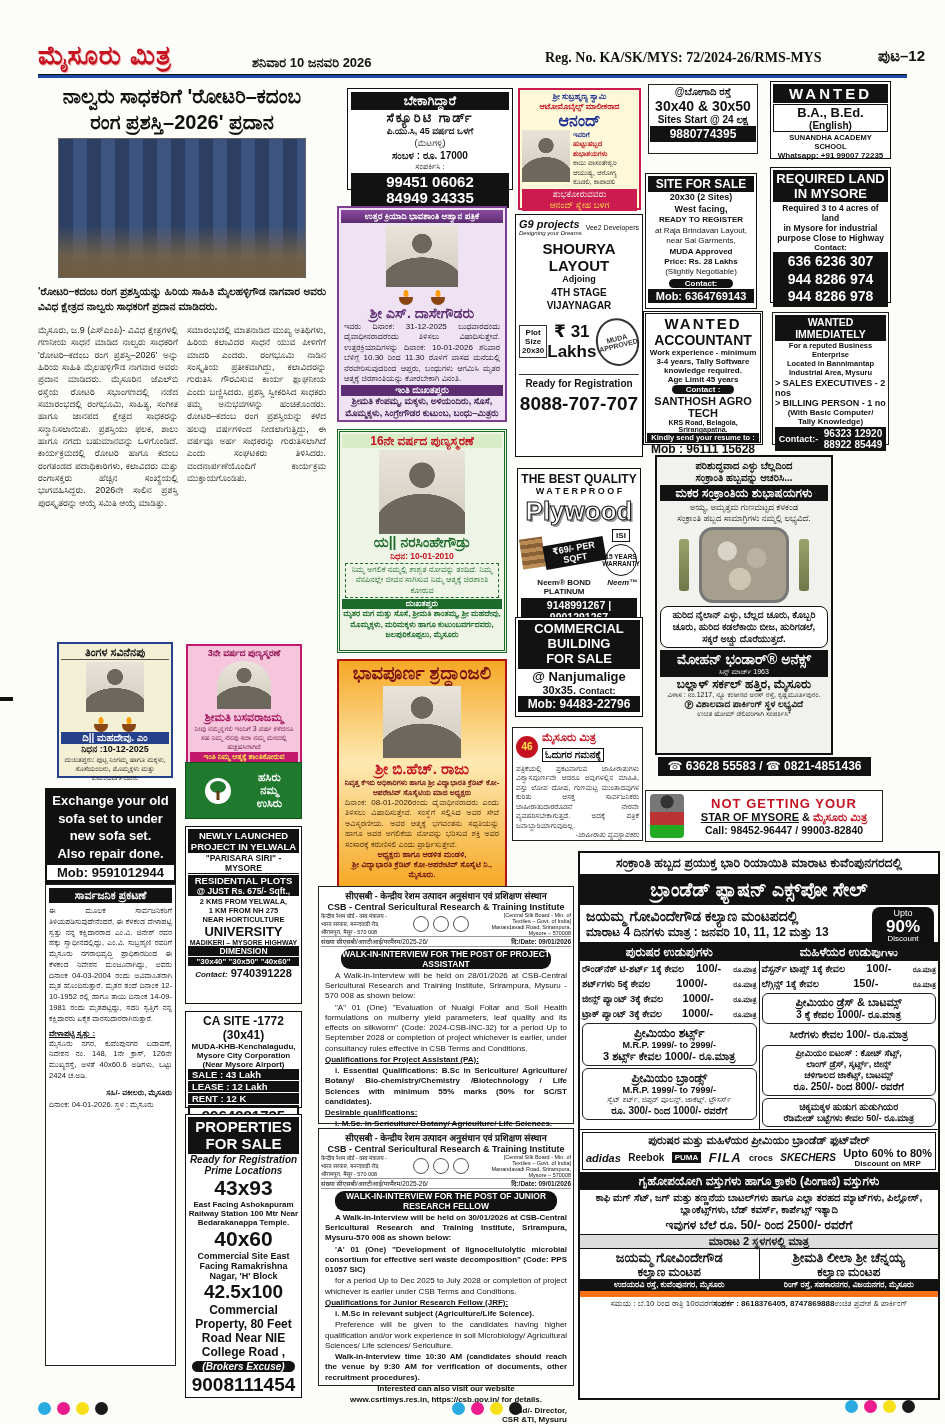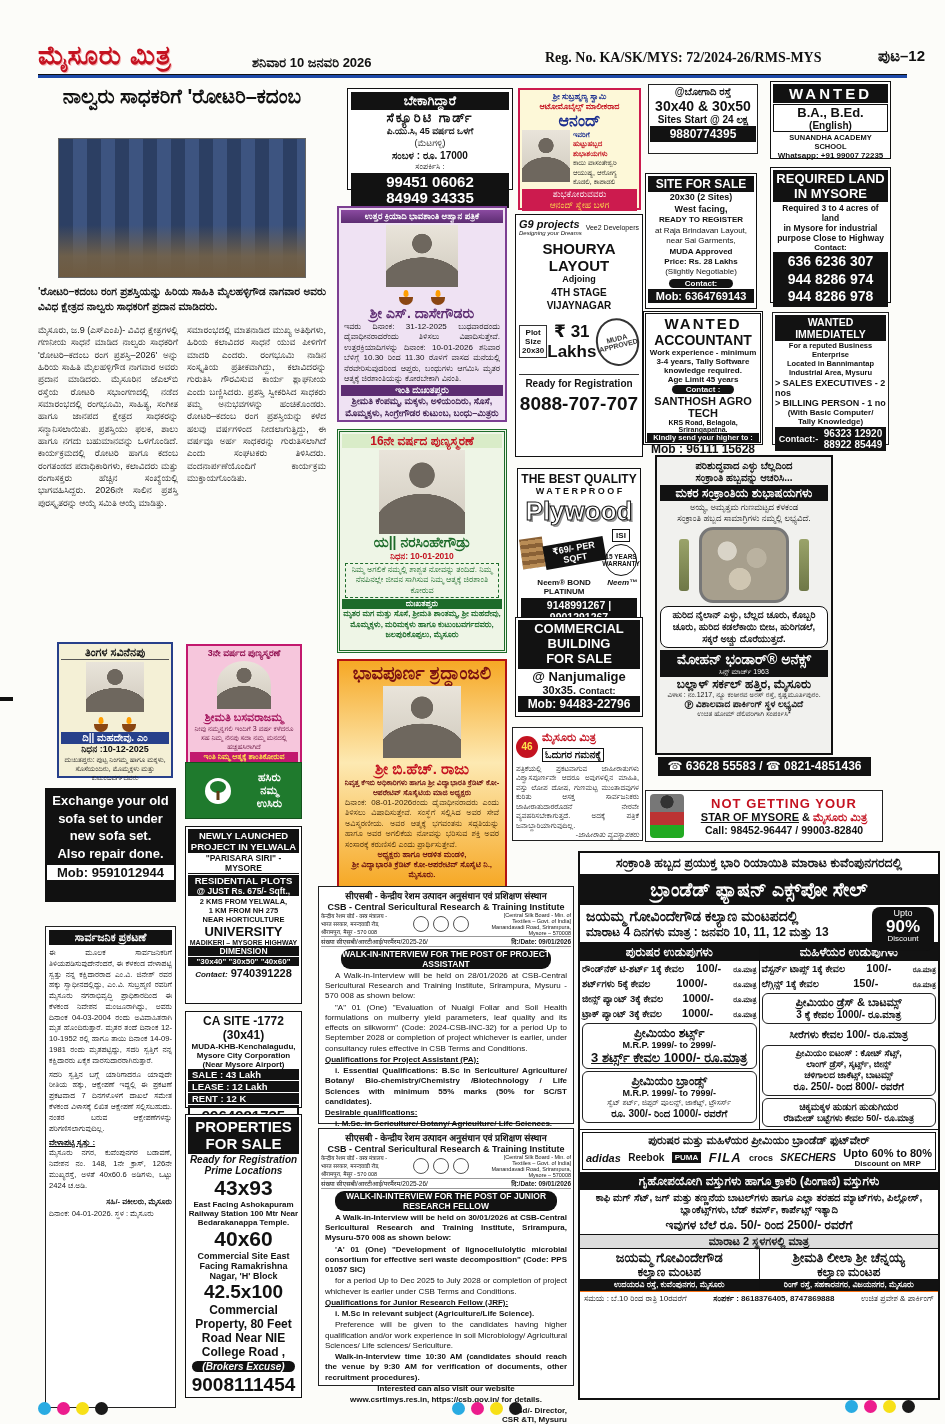--- a/index.html
+++ b/index.html
@@ -40,20 +40,21 @@
     <span class="b red" style="font-size:26px;letter-spacing:1px;text-shadow:1px 1px 0 #f5b5b5;">ಮೈಸೂರು ಮಿತ್ರ</span>
   </div>
   <div class="abs b f13" style="left:252px;top:55px;">ಶನಿವಾರ 10 ಜನವರಿ 2026</div>
   <div class="abs b" style="left:545px;top:50px;font-size:14px;font-family:'Liberation Serif','DejaVu Serif',serif;">Reg. No. KA/SK/MYS: 72/2024-26/RMS-MYS</div>
   <div class="abs b" style="left:878px;top:47px;font-size:15px;">ಪುಟ–12</div>
   <div class="abs" style="left:38px;top:74px;width:869px;height:4px;background:linear-gradient(#111 25%,#1d49a8 25%);"></div>
 
   <div class="abs" style="left:38px;top:84px;width:288px;height:562px;">
     <div class="c b" style="font-size:20px;line-height:1.28;">
       <div>ನಾಲ್ವರು ಸಾಧಕರಿಗೆ 'ರೋಟರಿ–ಕದಂಬ</div>
+      <div>ರಂಗ ಪ್ರಶಸ್ತಿ–2026' ಪ್ರದಾನ</div>
     </div>
     <div class="abs curtain" style="left:20px;top:54px;width:248px;height:140px;border:1px solid #666;">
       <div class="abs" style="left:0;bottom:0;width:100%;height:52px;background:linear-gradient(rgba(0,0,0,0) 0%,rgba(120,100,70,.85) 60%,#6e5a40 100%);"></div>
     </div>
     <div class="abs b j" style="left:0;top:200px;width:288px;font-size:10.5px;line-height:1.45;">'ರೋಟರಿ–ಕದಂಬ ರಂಗ ಪ್ರಶಸ್ತಿಯನ್ನು ಹಿರಿಯ ಸಾಹಿತಿ ಮೈಲಹಳ್ಳಿಗೌಡ ನಾಗವಾರ ಅವರು ವಿವಿಧ ಕ್ಷೇತ್ರದ ನಾಲ್ವರು ಸಾಧಕರಿಗೆ ಪ್ರದಾನ ಮಾಡಿದರು.</div>
     <div class="abs" style="left:0;top:240px;width:288px;height:320px;display:flex;gap:9px;">
       <div class="j" style="width:140px;font-size:9px;line-height:1.37;">ಮೈಸೂರು, ಜ.9 (ಎಸ್‌ಎಂಪಿ)- ವಿವಿಧ ಕ್ಷೇತ್ರಗಳಲ್ಲಿ ಗಣನೀಯ ಸಾಧನೆ ಮಾಡಿದ ನಾಲ್ವರು ಸಾಧಕರಿಗೆ 'ರೋಟರಿ–ಕದಂಬ ರಂಗ ಪ್ರಶಸ್ತಿ–2026' ಅನ್ನು ಹಿರಿಯ ಸಾಹಿತಿ ಮೈಲಹಳ್ಳಿಗೌಡ ನಾಗವಾರ ಅವರು ಪ್ರದಾನ ಮಾಡಿದರು. ಮೈಸೂರಿನ ಜೆಎಲ್‌ಬಿ ರಸ್ತೆಯ ರೋಟರಿ ಸಭಾಂಗಣದಲ್ಲಿ ನಡೆದ ಸಮಾರಂಭದಲ್ಲಿ ರಂಗಭೂಮಿ, ಸಾಹಿತ್ಯ, ಸಂಗೀತ ಹಾಗೂ ಜಾನಪದ ಕ್ಷೇತ್ರದ ಸಾಧಕರನ್ನು ಸನ್ಮಾನಿಸಲಾಯಿತು. ಪ್ರಶಸ್ತಿಯು ಫಲಕ, ಶಾಲು ಹಾಗೂ ನಗದು ಬಹುಮಾನವನ್ನು ಒಳಗೊಂಡಿದೆ. ಕಾರ್ಯಕ್ರಮದಲ್ಲಿ ರೋಟರಿ ಹಾಗೂ ಕದಂಬ ರಂಗತಂಡದ ಪದಾಧಿಕಾರಿಗಳು, ಕಲಾವಿದರು ಮತ್ತು ರಂಗಾಸಕ್ತರು ಹೆಚ್ಚಿನ ಸಂಖ್ಯೆಯಲ್ಲಿ ಭಾಗವಹಿಸಿದ್ದರು. 2026ನೇ ಸಾಲಿನ ಪ್ರಶಸ್ತಿ ಪುರಸ್ಕೃತರನ್ನು ಆಯ್ಕೆ ಸಮಿತಿ ಆಯ್ಕೆ ಮಾಡಿತ್ತು.</div>
       <div class="j" style="width:139px;font-size:9px;line-height:1.37;">ಸಮಾರಂಭದಲ್ಲಿ ಮಾತನಾಡಿದ ಮುಖ್ಯ ಅತಿಥಿಗಳು, ಹಿರಿಯ ಕಲಾವಿದರ ಸಾಧನೆ ಯುವ ಪೀಳಿಗೆಗೆ ಮಾದರಿ ಎಂದರು. ರಂಗಭೂಮಿ ನಾಡಿನ ಸಂಸ್ಕೃತಿಯ ಪ್ರತೀಕವಾಗಿದ್ದು, ಕಲಾವಿದರನ್ನು ಗುರುತಿಸಿ ಗೌರವಿಸುವ ಕಾರ್ಯ ಶ್ಲಾಘನೀಯ ಎಂದು ಬಣ್ಣಿಸಿದರು. ಪ್ರಶಸ್ತಿ ಸ್ವೀಕರಿಸಿದ ಸಾಧಕರು ತಮ್ಮ ಅನುಭವಗಳನ್ನು ಹಂಚಿಕೊಂಡರು. ರೋಟರಿ–ಕದಂಬ ರಂಗ ಪ್ರಶಸ್ತಿಯನ್ನು ಕಳೆದ ಹಲವು ವರ್ಷಗಳಿಂದ ನೀಡಲಾಗುತ್ತಿದ್ದು, ಈ ವರ್ಷವೂ ಅರ್ಹ ಸಾಧಕರನ್ನು ಗುರುತಿಸಲಾಗಿದೆ ಎಂದು ಸಂಘಟಕರು ತಿಳಿಸಿದರು. ವಂದನಾರ್ಪಣೆಯೊಂದಿಗೆ ಕಾರ್ಯಕ್ರಮ ಮುಕ್ತಾಯಗೊಂಡಿತು.</div>
     </div>
   </div>
@@ -212,21 +213,21 @@
   <div class="abs c" style="left:643px;top:311px;width:120px;height:134px;border:3px double #111;background:#fff;padding:1px;">
     <div class="b" style="font-size:15px;letter-spacing:2px;">WANTED</div>
     <div class="b" style="font-size:14px;">ACCOUNTANT</div>
     <div class="b" style="font-size:8px;">Work experience - minimum</div>
     <div class="b" style="font-size:8px;">3-4 years, Tally Software</div>
     <div class="b" style="font-size:8px;">knowledge required.</div>
     <div class="b" style="font-size:8px;">Age Limit 45 years</div>
     <div class="pill" style="font-size:8px;width:55%;margin:1px auto;">Contact :</div>
     <div class="b" style="font-size:11px;">SANTHOSH AGRO TECH</div>
     <div class="b" style="font-size:7px;">KRS Road, Belagola, Srirangapatna.</div>
-    <div class="bar" style="font-size:7.5px;">Kindly send your higher to :</div>
+    <div class="bar" style="font-size:7.5px;">Kindly send your resume to :</div>
     <div class="b" style="font-size:12px;">Mob : 96111 15628</div>
   </div>
 
   <div class="abs bx c" style="left:770px;top:81px;width:121px;height:78px;padding:2px;">
     <div class="bar" style="font-size:15px;letter-spacing:3px;padding:1px 0;">WANTED</div>
     <div class="b" style="font-size:13px;border:1px solid #111;border-bottom:none;margin-top:1px;">B.A., B.Ed.</div>
     <div class="b" style="font-size:10px;border:1px solid #111;border-top:none;">(English)</div>
     <div class="b" style="font-size:7.5px;margin-top:1px;">SUNANDHA ACADEMY SCHOOL</div>
     <div class="b" style="font-size:8px;">Whatsapp: +91 99007 72235</div>
   </div>
@@ -329,24 +330,23 @@
   <div class="abs c" style="left:45px;top:788px;width:131px;height:114px;background:#111;color:#fff;padding:4px 2px;">
     <div class="b" style="font-size:13px;line-height:1.35;">
       <div>Exchange your old</div>
       <div>sofa set to under</div>
       <div>new sofa set.</div>
       <div>Also repair done.</div>
     </div>
     <div class="b" style="font-size:13px;background:#fff;color:#111;margin-top:3px;">Mob: 9591012944</div>
   </div>
 
-  <div class="abs thin" style="left:45px;top:926px;width:131px;height:482px;padding:3px;">
+  <div class="abs thin" style="left:45px;top:884px;width:131px;height:482px;padding:3px;">
     <div class="bar" style="font-size:11px;padding:1px 0;">ಸಾರ್ವಜನಿಕ ಪ್ರಕಟಣೆ</div>
     <div class="j" style="font-size:7.6px;line-height:1.42;margin-top:3px;">ಈ ಮೂಲಕ ಸಾರ್ವಜನಿಕರಿಗೆ ತಿಳಿಯಪಡಿಸುವುದೇನೆಂದರೆ, ಈ ಕೆಳಕಂಡ ವೇಳಾಪಟ್ಟಿ ಸ್ವತ್ತು ನನ್ನ ಕಕ್ಷಿದಾರರಾದ ಎಂ.ವಿ. ಜಿನೇಶ್ ರವರ ಹಕ್ಕು ಸ್ವಾಧೀನದಲ್ಲಿದ್ದು, ಎಂ.ವಿ. ಸುಬ್ರಹ್ಮಣಿ ರವರಿಗೆ ಮೈಸೂರು ನಗರಾಭಿವೃದ್ಧಿ ಪ್ರಾಧಿಕಾರದಿಂದ ಈ ಕೆಳಕಂಡ ನಿವೇಶನ ಮಂಜೂರಾಗಿದ್ದು, ಅವರು ದಿನಾಂಕ 04-03-2004 ರಂದು ಅವಿವಾಹಿತರಾಗಿ ಮೃತ ಹೊಂದಿರುತ್ತಾರೆ. ಮೃತರ ತಂದೆ ದಿನಾಂಕ 12-10-1952 ರಲ್ಲಿ ಹಾಗೂ ತಾಯಿ ದಿನಾಂಕ 14-09-1981 ರಂದು ಮೃತಪಟ್ಟಿದ್ದು, ಸದರಿ ಸ್ವತ್ತಿಗೆ ನನ್ನ ಕಕ್ಷಿದಾರರು ಏಕೈಕ ವಾರಸುದಾರರಾಗಿರುತ್ತಾರೆ.</div>
-    <div class="j" style="font-size:7.6px;line-height:1.42;margin-top:3px;">ಸದರಿ ಸ್ವತ್ತಿನ ಬಗ್ಗೆ ಯಾರಿಗಾದರೂ ಯಾವುದೇ ರೀತಿಯ ಹಕ್ಕು, ಆಕ್ಷೇಪಣೆ ಇದ್ದಲ್ಲಿ ಈ ಪ್ರಕಟಣೆ ಪ್ರಕಟವಾದ 7 ದಿನಗಳೊಳಗೆ ದಾಖಲೆ ಸಮೇತ ಕೆಳಕಂಡ ವಿಳಾಸಕ್ಕೆ ಲಿಖಿತ ಆಕ್ಷೇಪಣೆ ಸಲ್ಲಿಸಬಹುದು. ನಂತರ ಬರುವ ಆಕ್ಷೇಪಣೆಗಳನ್ನು ಪರಿಗಣಿಸಲಾಗುವುದಿಲ್ಲ.</div>
     <div class="b u" style="font-size:8px;margin-top:4px;">ವೇಳಾಪಟ್ಟಿ ಸ್ವತ್ತು :</div>
     <div class="j" style="font-size:7.6px;line-height:1.42;">ಮೈಸೂರು ನಗರ, ಕುವೆಂಪುನಗರ ಬಡಾವಣೆ, ನಿವೇಶನ ನಂ. 148, 1ನೇ ಕ್ರಾಸ್, 126ನೇ ಮುಖ್ಯರಸ್ತೆ, ಅಳತೆ 40x60.6 ಅಡಿಗಳು, ಒಟ್ಟು 2424 ಚ.ಅಡಿ.</div>
     <div class="r b" style="font-size:7.6px;margin-top:6px;">ಸಹಿ/- ವಕೀಲರು, ಮೈಸೂರು</div>
     <div style="font-size:7.6px;margin-top:2px;">ದಿನಾಂಕ: 04-01-2026. ಸ್ಥಳ : ಮೈಸೂರು</div>
   </div>
 
   <div class="abs bx c" style="left:185px;top:826px;width:117px;height:178px;padding:2px;">
     <div class="bar" style="font-size:9.5px;padding:1px 0;">
       <div>NEWLY LAUNCHED</div>
       <div>PROJECT IN YELWALA</div>
@@ -484,21 +484,21 @@
             <span style="font-size:7px;">ರೂ.ಮಾತ್ರ</span>
           </div>
         <div class="item-line">
             <span>ಟ್ರಾಕ್ ಪ್ಯಾಂಟ್ 3ಕ್ಕೆ ಕೇವಲ</span>
             <span class="b" style="font-size:11px;">1000/-</span>
             <span style="font-size:7px;">ರೂ.ಮಾತ್ರ</span>
           </div>
         <div class="ibox">
           <div class="b" style="font-size:12px;">ಪ್ರೀಮಿಯಂ ಶರ್ಟ್ಸ್</div>
           <div class="b" style="font-size:9px;">M.R.P. 1999/- to 2999/-</div>
-          <div class="b" style="font-size:13px;text-decoration:underline;">3 ಶರ್ಟ್ಸ್ ಕೇವಲ 1000/- ರೂ.ಮಾತ್ರ</div>
+          <div class="b" style="font-size:11px;">3 ಶರ್ಟ್ಸ್ ಕೇವಲ 1000/- ರೂ.ಮಾತ್ರ</div>
         </div>
         <div class="ibox">
           <div class="b" style="font-size:12px;">ಪ್ರೀಮಿಯಂ ಬ್ರಾಂಡ್ಸ್</div>
           <div class="b" style="font-size:9px;">M.R.P. 1999/- to 7999/-</div>
           <div style="font-size:7.5px;">ಸ್ವೆಟ್ ಶರ್ಟ್, ಜಿಪ್ಪರ್ ವೂಲನ್ಸ್, ಜಾಕೆಟ್ಸ್, ಟ್ರೌಸರ್ಸ್</div>
           <div class="b" style="font-size:10px;">ರೂ. 300/- ರಿಂದ 1000/- ರವರೆಗೆ</div>
         </div>
       </div>
       <div style="width:50%;">
         <div class="bar" style="font-size:12px;padding:2px 0;">ಮಹಿಳೆಯರ ಉಡುಪುಗಳು</div>
@@ -553,21 +553,21 @@
         <div class="b" style="font-size:13px;line-height:1.1;">ಜಯಮ್ಮ ಗೋವಿಂದೇಗೌಡ</div>
         <div class="b" style="font-size:12px;">ಕಲ್ಯಾಣ ಮಂಟಪ</div>
         <div class="venuebar">ಉದಯರವಿ ರಸ್ತೆ, ಕುವೆಂಪುನಗರ, ಮೈಸೂರು</div>
       </div>
       <div class="c" style="width:50%;padding-top:2px;">
         <div class="b" style="font-size:13px;line-height:1.1;">ಶ್ರೀಮತಿ ಲೀಲಾ ಶ್ರೀ ಚೆನ್ನಯ್ಯ</div>
         <div class="b" style="font-size:12px;">ಕಲ್ಯಾಣ ಮಂಟಪ</div>
         <div class="venuebar">ರಿಂಗ್ ರಸ್ತೆ, ಸಹಕಾರನಗರ, ವಿಜಯನಗರ, ಮೈಸೂರು</div>
       </div>
     </div>
-    <div style="display:flex;justify-content:space-between;font-size:8px;border-top:1px solid #f97316;padding:2px 4px;">
+    <div style="display:flex;justify-content:center;font-size:8px;border-top:6px solid #f97316;padding:2px 4px;">
       <span>ಸಮಯ : ಬೆ.10 ರಿಂದ ರಾತ್ರಿ 10ರವರೆಗೆ</span>
       <span class="b">ಸಂಪರ್ಕ : 8618376405, 8747869888</span>
       <span>ಉಚಿತ ಪ್ರವೇಶ &amp; ಪಾರ್ಕಿಂಗ್</span>
     </div>
   </div>
 
   <div class="abs" style="left:0;top:697px;width:13px;height:4px;background:#111;"></div>
   <div class="abs" style="left:38px;top:1401px;">
     <span class="dot" style="background:#29abe2;"></span><span class="dot" style="background:#ec1c8d;"></span><span class="dot" style="background:#f7e017;"></span><span class="dot" style="background:#1a1a1a;"></span>
   </div>

